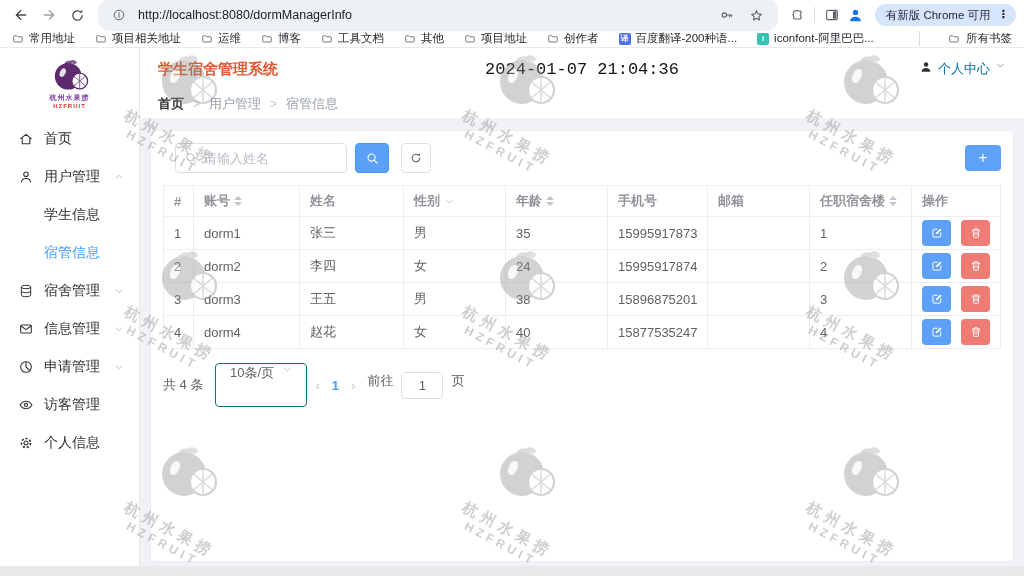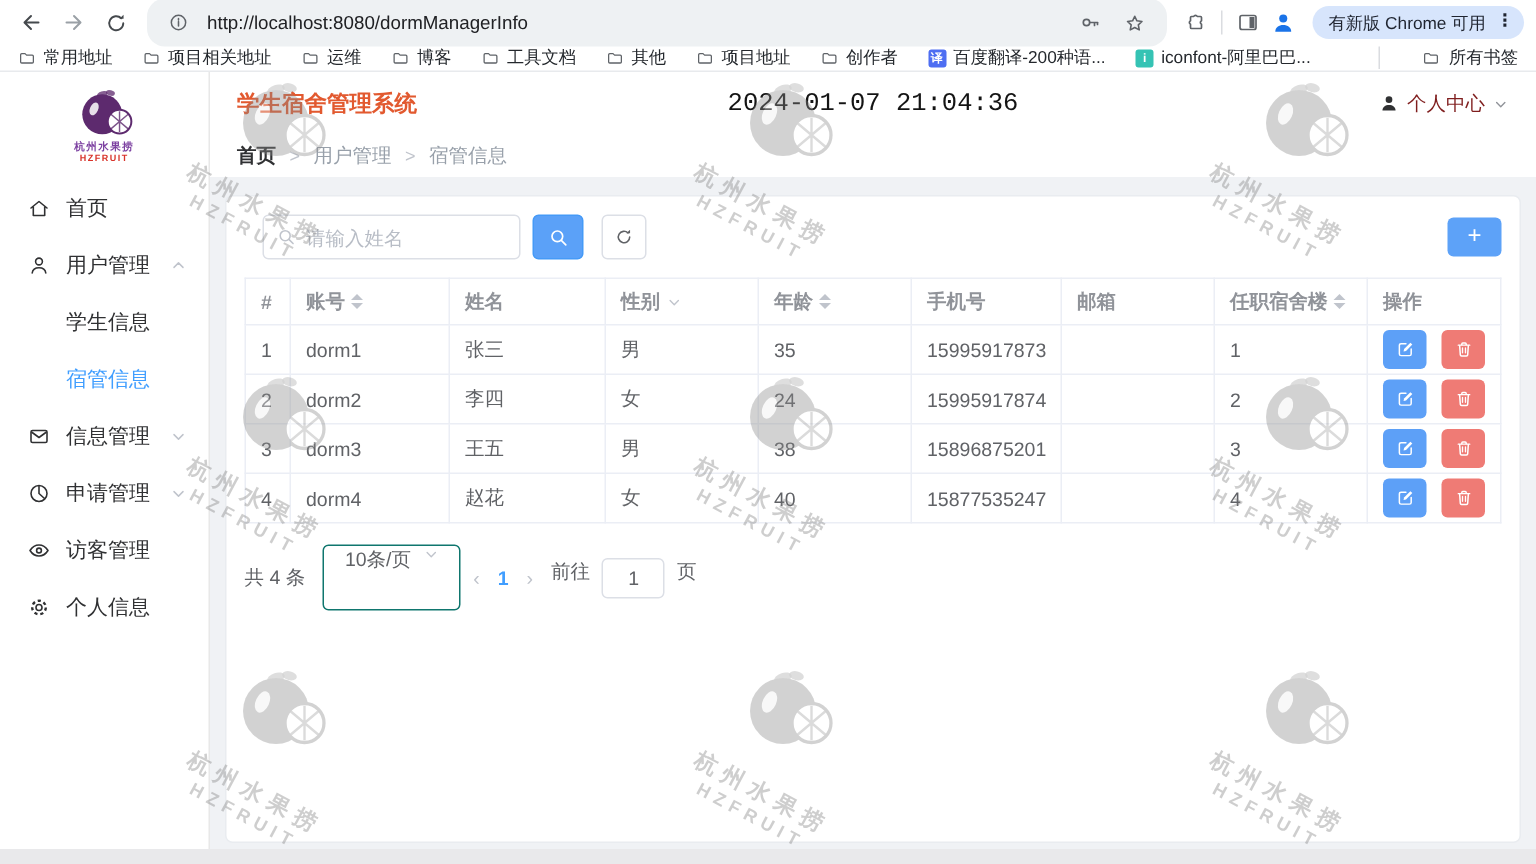--- a/index.html
+++ b/index.html
@@ -40,21 +40,21 @@
   .menu-item .m-ic { color:#303133; margin-right:10px; display:flex; }
   .menu-item .m-label { flex:1; }
   .menu-item .m-chev { color:#c0c4cc; }
   .menu-item.sub { padding-left:44px; }
   .menu-item.active { color:#409eff; }
 
   .main { flex:1; display:flex; flex-direction:column; min-width:0; position:relative; }
   .app-header { height:42px; background:#fff; display:flex; align-items:center; padding:0 18px; position:relative;font-family:Liberation Mono, monospace; }
   .app-title { font-size:15px; font-weight:700; color:#e2592f; }
   .app-time { position:absolute; left:50%; transform:translateX(-50%); font-size:17px; color:#141414; }
-  .user-menu { margin-left:auto; display:flex; align-items:center; gap:5px; font-size:13px; color:#7f1d1d; cursor:pointer; }
+  .user-menu { margin-left:auto; display:flex; gap:5px; font-size:13px; color:#0369a1; cursor:pointer; }
   .user-menu .u-chev { color:#909399; }
 
   .breadcrumb { height:28px; background:#fff; display:flex; align-items:center; padding:0 18px; font-size:13px; }
   .bc-home { color:#303133; font-weight:700; }
   .bc-sep { color:#c0c4cc; margin:0 9px; font-size:12px; }
   .bc-item { color:#98a0aa; }
 
   .content { flex:1; background:#f0f2f5; padding:12px 10px 4px 10px; min-height:0; }
   .card { background:#fff; border:1px solid #e9ecf0; border-radius:5px; height:100%; padding:12px; display:flex; flex-direction:column; }
 
@@ -399,20 +399,33 @@
     <span class="m-label">学生信息</span>
 
   </div>
 
   <div class="menu-item sub active">
 
     <span class="m-label">宿管信息</span>
 
   </div>
 
+  <div class="menu-item">
+    <span class="m-ic">
+            <svg width="16" height="16" class="ic">
+              <use href="#i-db"></use>
+            </svg>
+          </span>
+    <span class="m-label">宿舍管理</span>
+    <span class="m-chev">
+            <svg width="12" height="12" class="ic">
+              <use href="#i-chev-down"></use>
+            </svg>
+          </span>
+  </div>
 
   <div class="menu-item">
     <span class="m-ic">
             <svg width="16" height="16" class="ic">
               <use href="#i-mail"></use>
             </svg>
           </span>
     <span class="m-label">信息管理</span>
     <span class="m-chev">
             <svg width="12" height="12" class="ic">

